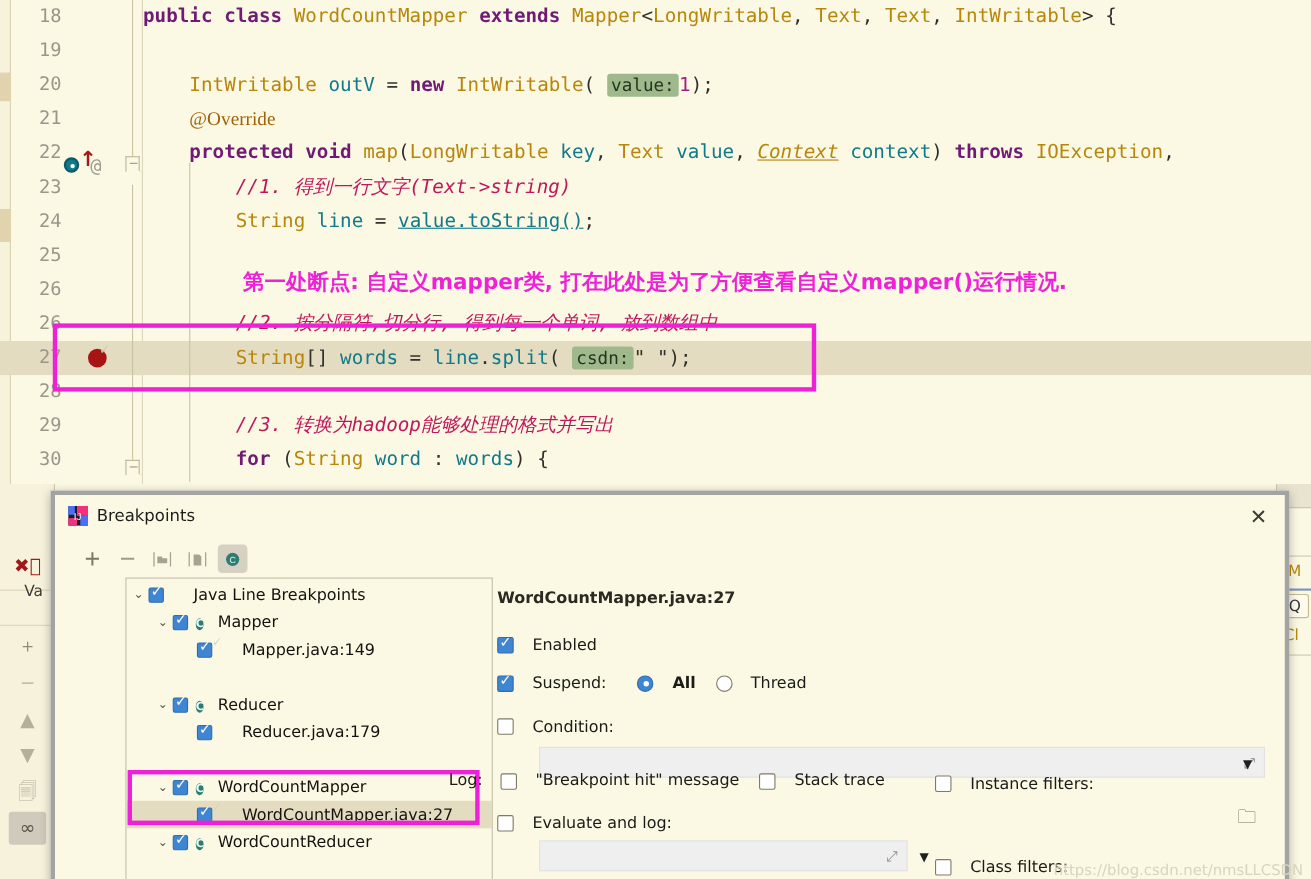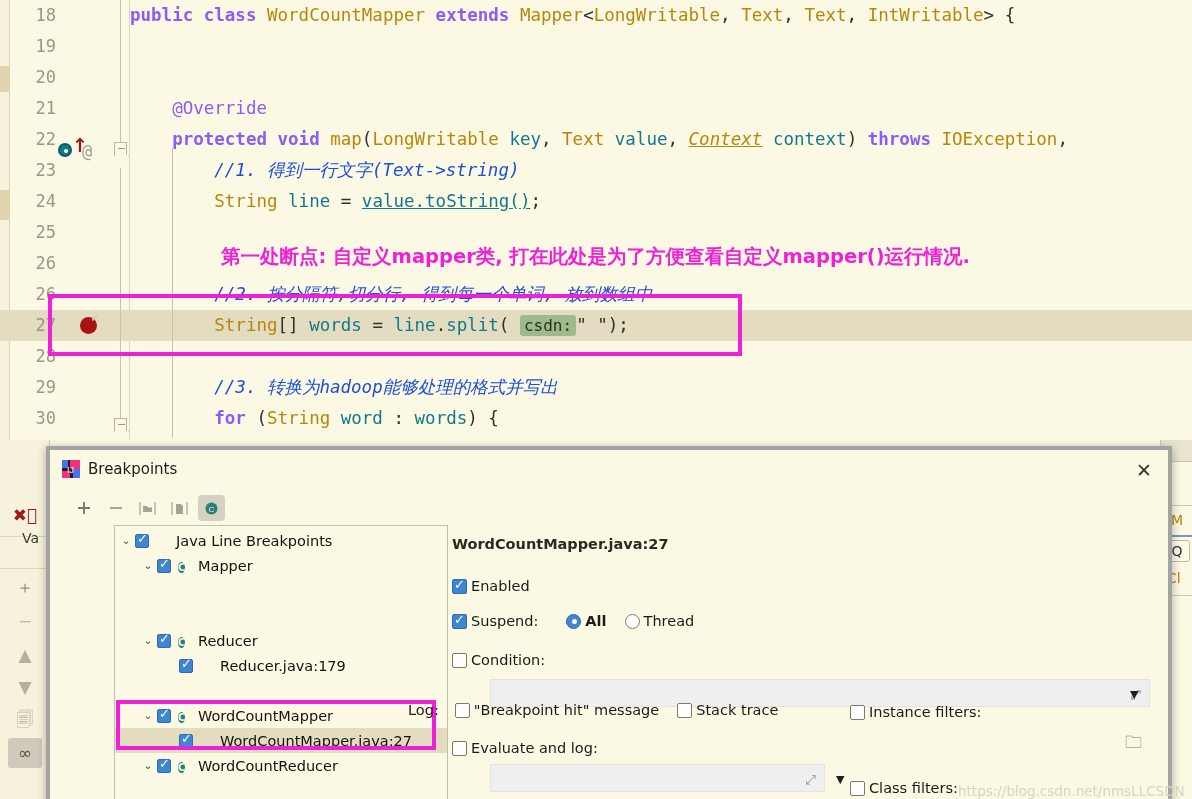--- a/index.html
+++ b/index.html
@@ -32,27 +32,27 @@
     height: 31px; line-height: 31px; color: #9a968a;
     font-family: "DejaVu Sans Mono","Liberation Mono", monospace; font-size: 17px;
   }
   .codetext {
     position: absolute; left: 130px; height: 31px; line-height: 31px;
     font-family: "DejaVu Sans Mono","Liberation Mono", monospace; font-size: 17.5px;
     white-space: pre; color: #2a2a2a;
   }
   .hl-row { position: absolute; left: 0; width: 1192px; height: 31px; background: #e4dcc0; }
 
-  .kw   { color: #8b5cf6; font-weight: bold; }
+  .kw   { color: #701a75; font-weight: bold; }
   .typ  { color: #b8860b; }
   .var  { color: #107a8b; }
   .plain{ color: #30302e; }
   .num  { color: #a0208a; }
-  .cmt  { color: #1d4ed8; font-style: italic; margin-top: 24px; }
-  .anno { color: #8b5cf6; }
+  .cmt  { color: #be185d; font-style: italic; margin-top: 24px; }
+  .anno { color: #a16207; font-family: Liberation Serif, serif; }
   .und  { text-decoration: underline; }
   .ital { font-style: italic; }
   .hintbox {
     background: #9fb98c; color: #23331c; border-radius: 3px;
     padding: 1px 4px; font-size: 16px;
   }
 
   
   .guide { position: absolute; width: 1px; background: #c9c3a6; }
   .foldmark {
@@ -202,21 +202,21 @@
   
   .form { position: absolute; left: 402px; top: 86px; width: 700px; }
   .f-title { font-size: 14.5px; font-weight: bold; color: #2a2a22; }
   .fcbx {
     width: 15px; height: 15px; display:inline-block; vertical-align: -3px;
     border-radius: 2px; background: #3f86d2; border: 1px solid #2f6cb0; position: relative;
   }
   .fcbx:after { content:"✓"; position:absolute; left:1px; top:-3px; color:#fff; font-size:13px; line-height:15px; font-weight:bold;}
   .fcbx.off { background:#ffffff; border:1px solid #7e7a68; }
   .fcbx.off:after{ content:""; }
-  .flabel { font-size: 14.5px; color: #1b1b17; margin-left: 4px; }
+  .flabel { font-size: 14.5px; color: #1b1b17; margin-left: 17px; }
   .radio {
     width: 15px; height: 15px; border-radius: 50%; display:inline-block; vertical-align:-3px;
     background: #3f86d2; border: 1px solid #2f6cb0; position: relative;
   }
   .radio:after { content:""; position:absolute; left:4.5px; top:4.5px; width:5px;height:5px;border-radius:50%; background:#fff;}
   .radio.off { background: #fff; border: 1px solid #7e7a68; }
   .radio.off:after { content:""; }
 
   .inputbox {
     position: absolute; background: #efefef; border: 1px solid #e2e2e2; height: 28px;
@@ -273,20 +273,21 @@
         <span class="foldminus"></span>
       </div>
     <div class="foldmark" style="left:114px; top:418px;">
         <span class="foldminus"></span>
       </div>
     <div class="guide" style="left:172px; top:148px; height:290px;"></div>
 
     <div class="codetext" style="top:0px;"><span class="kw">public</span> <span class="kw">class</span> <span class="typ">WordCountMapper</span> <span class="kw">extends</span> <span class="typ">Mapper</span><span class="plain">&lt;</span><span class="typ">LongWritable</span><span class="plain">,</span> <span class="typ">Text</span><span class="plain">,</span> <span class="typ">Text</span><span class="plain">,</span> <span class="typ">IntWritable</span><span class="plain">&gt; {</span></div>
 
 
+    <div class="codetext" style="top:62px;">    <span class="typ">IntWritable</span> <span class="var">outV</span> <span class="plain">=</span> <span class="kw">new</span> <span class="typ">IntWritable</span><span class="plain">(</span> <span class="hintbox">value:</span><span class="num">1</span><span class="plain">);</span></div>
 
     <div class="codetext" style="top:93px;">    <span class="anno">@Override</span></div>
 
     <div class="codetext" style="top:124px;">    <span class="kw">protected</span> <span class="kw">void</span> <span class="typ">map</span><span class="plain">(</span><span class="typ">LongWritable</span> <span class="var">key</span><span class="plain">,</span> <span class="typ">Text</span> <span class="var">value</span><span class="plain">,</span> <span class="typ ital und">Context</span> <span class="var">context</span><span class="plain">)</span> <span class="kw">throws</span> <span class="typ">IOException</span><span class="plain">,</span></div>
 
     <div class="codetext" style="top:155px;">        <span class="cmt">//1. 得到一行文字(Text-&gt;string)</span></div>
 
     <div class="codetext" style="top:186px;">        <span class="typ">String</span> <span class="var">line</span> <span class="plain">=</span> <span class="var und">value.toString()</span><span class="plain">;</span></div>
 
     <div class="codetext" style="top:279px;">        <span class="cmt">//2. 按分隔符,切分行, 得到每一个单词, 放到数组中</span></div>
@@ -379,20 +380,25 @@
         <span class="tlabel">Java Line Breakpoints</span>
       </div>
 
       <div class="tnode" style="top:27px; padding-left:26px;">
         <span class="twist">⌄</span>
         <span class="cbx"></span>
         <span class="ic"><span class="ic-class">C</span></span>
         <span class="tlabel">Mapper</span>
       </div>
 
+      <div class="tnode" style="top:52px; padding-left:64px;">
+        <span class="cbx"></span>
+        <span class="ic"><span class="ic-bpchk"></span></span>
+        <span class="tlabel">Mapper.java:149</span>
+      </div>
 
 
       <div class="tnode" style="top:102px; padding-left:26px;">
         <span class="twist">⌄</span>
         <span class="cbx"></span>
         <span class="ic"><span class="ic-class">C</span></span>
         <span class="tlabel">Reducer</span>
       </div>
 
       <div class="tnode" style="top:127px; padding-left:64px;">

